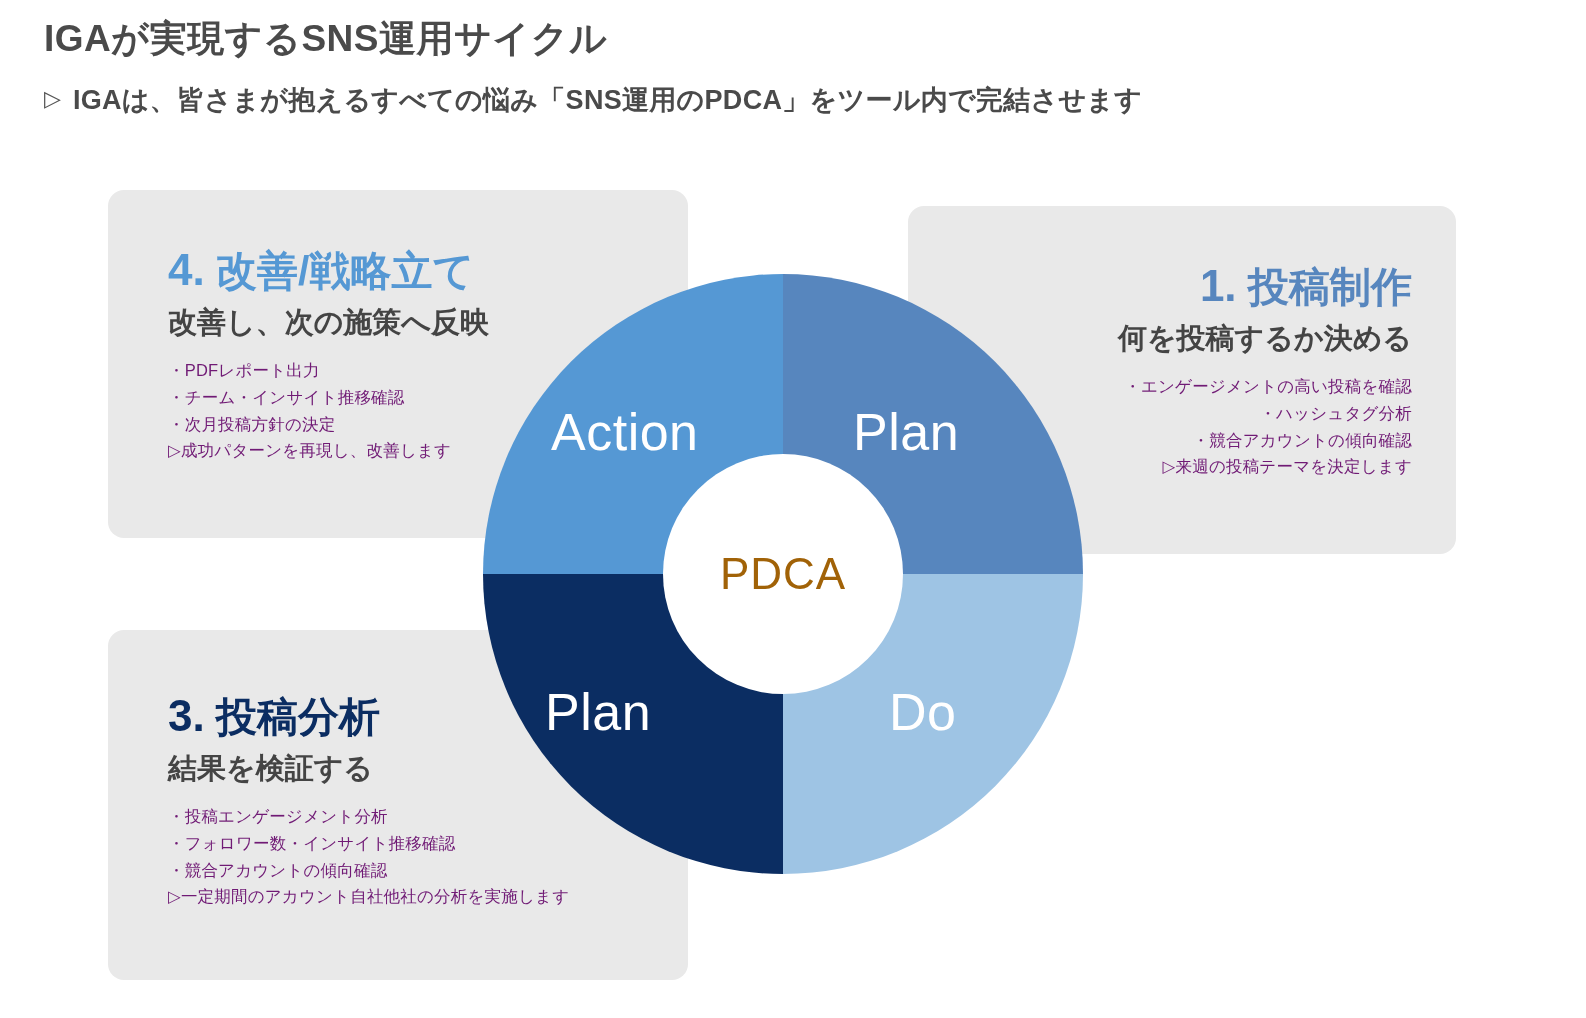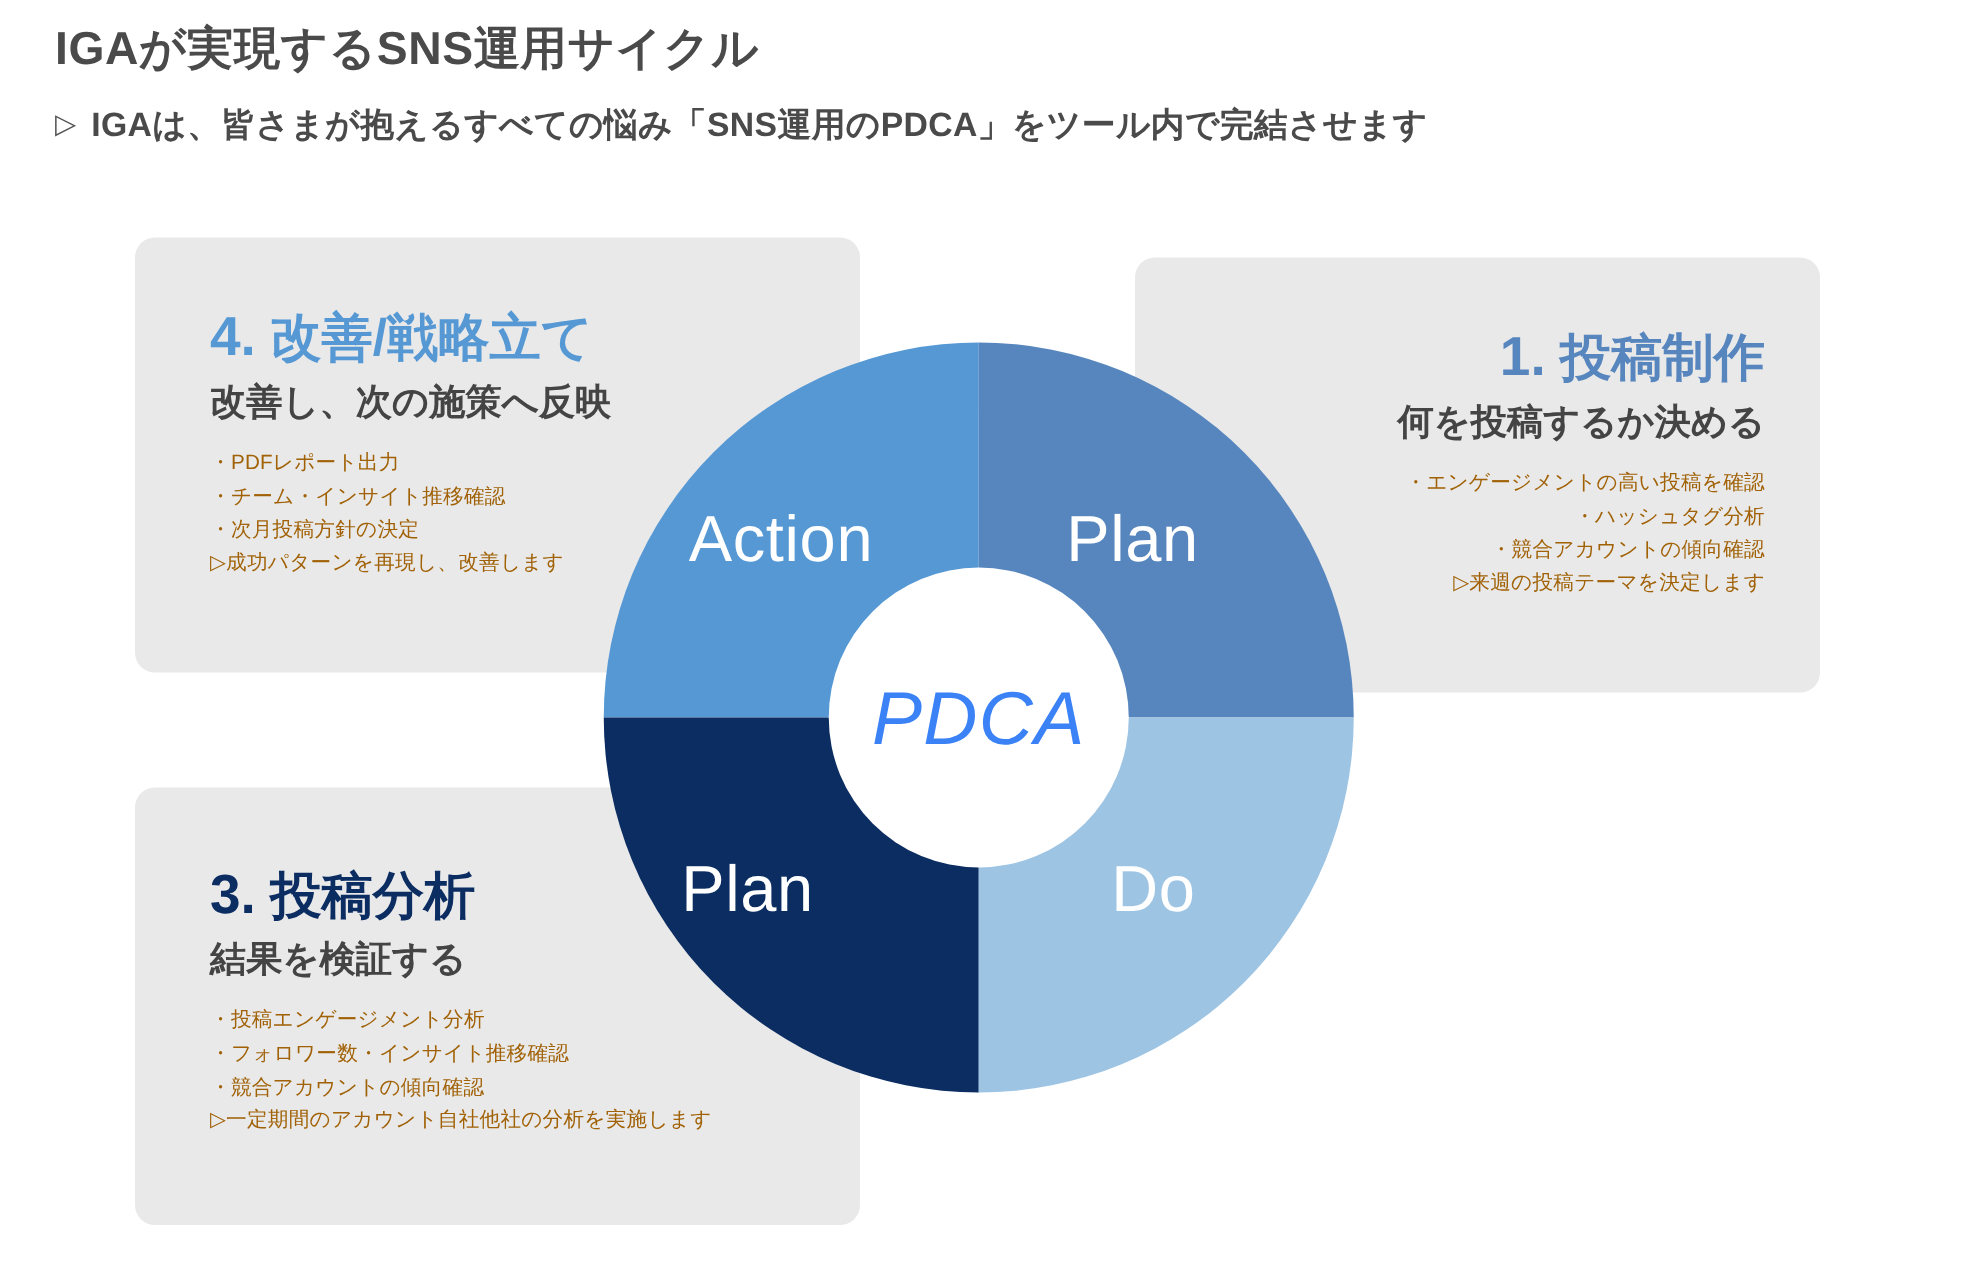--- a/index.html
+++ b/index.html
@@ -48,21 +48,21 @@
     font-size:41px; font-weight:bold; line-height:1.1;
     white-space:nowrap;
   }
   .num-head .num { font-size:44px; }
   .sub-head {
     font-size:29px; font-weight:bold; color:#444444;
     line-height:1.2; white-space:nowrap; margin-top:11px;
   }
   .bullets {
     margin-top:17px;
-    font-size:16.5px; color:#a16207; line-height:1.62;
+    font-size:16.5px; color:#701a75; line-height:1.62;
     white-space:nowrap;
   }
   .bullets div { letter-spacing:0.2px; }
 
   
   #tl-inner { left:60px;  top:56px;  text-align:left; }
   #tr-inner { right:44px; top:56px;  text-align:right; }
   #bl-inner { left:60px;  top:62px;  text-align:left; }
   #br-inner { right:44px; top:62px;  text-align:right; }
 
@@ -93,23 +93,22 @@
   .lbl-check  { left:62px;  top:408px; }
   .lbl-do     { left:406px; top:408px; }
 
   .hub {
     position:absolute; left:180px; top:180px;
     width:240px; height:240px; border-radius:50%;
     background:#ffffff;
     display:flex; align-items:center; justify-content:center;
   }
   .hub-text {
-    font-size:60px; color:#3b82f6; letter-spacing:1px;
+    font-size:44px; color:#a16207; letter-spacing:1px;
     font-weight:normal;
-    font-style:italic;
   }
 </style>
 </head>
 <body>
 
 <div class="page">
 
   <div class="title">IGAが実現するSNS運用サイクル</div>
   <div class="subtitle-row">
     <span class="tri-glyph">▷</span>

